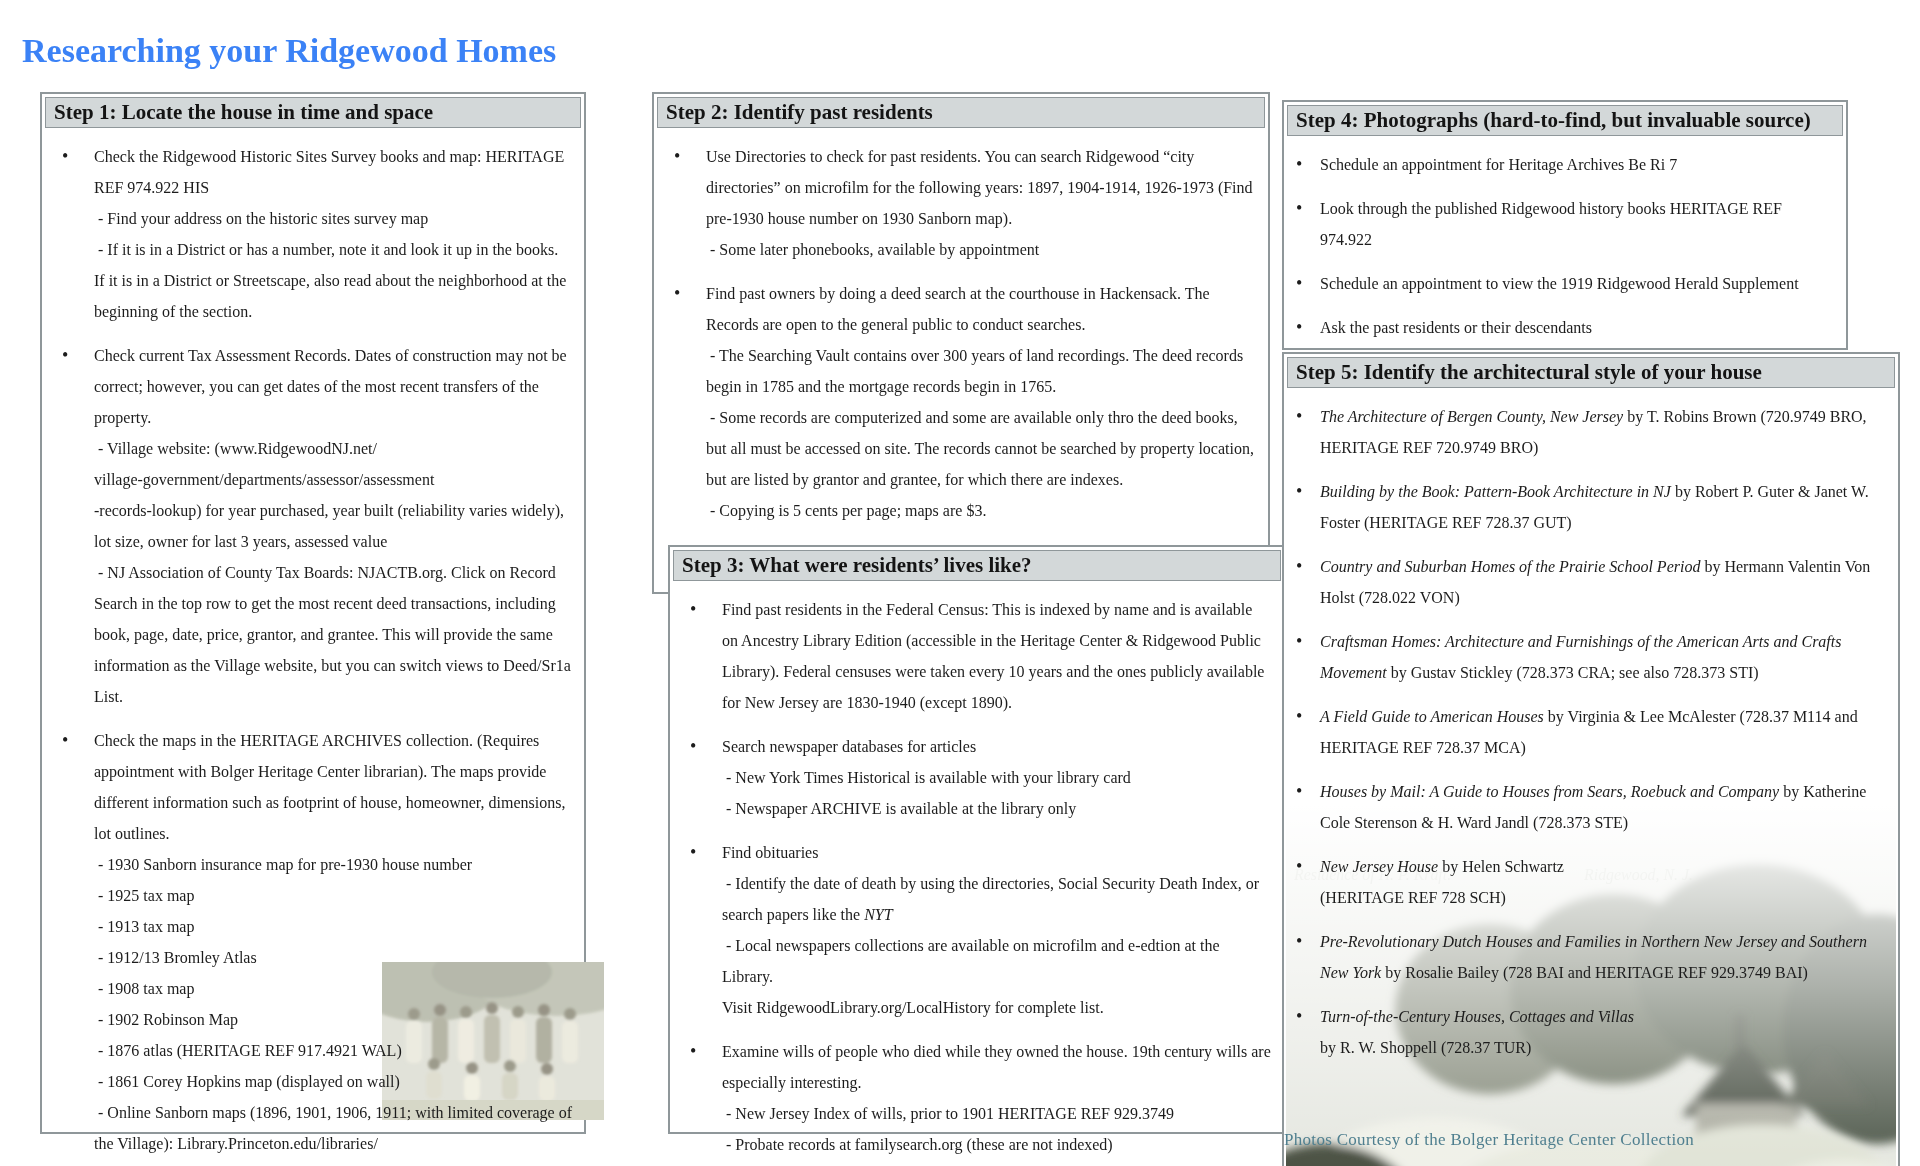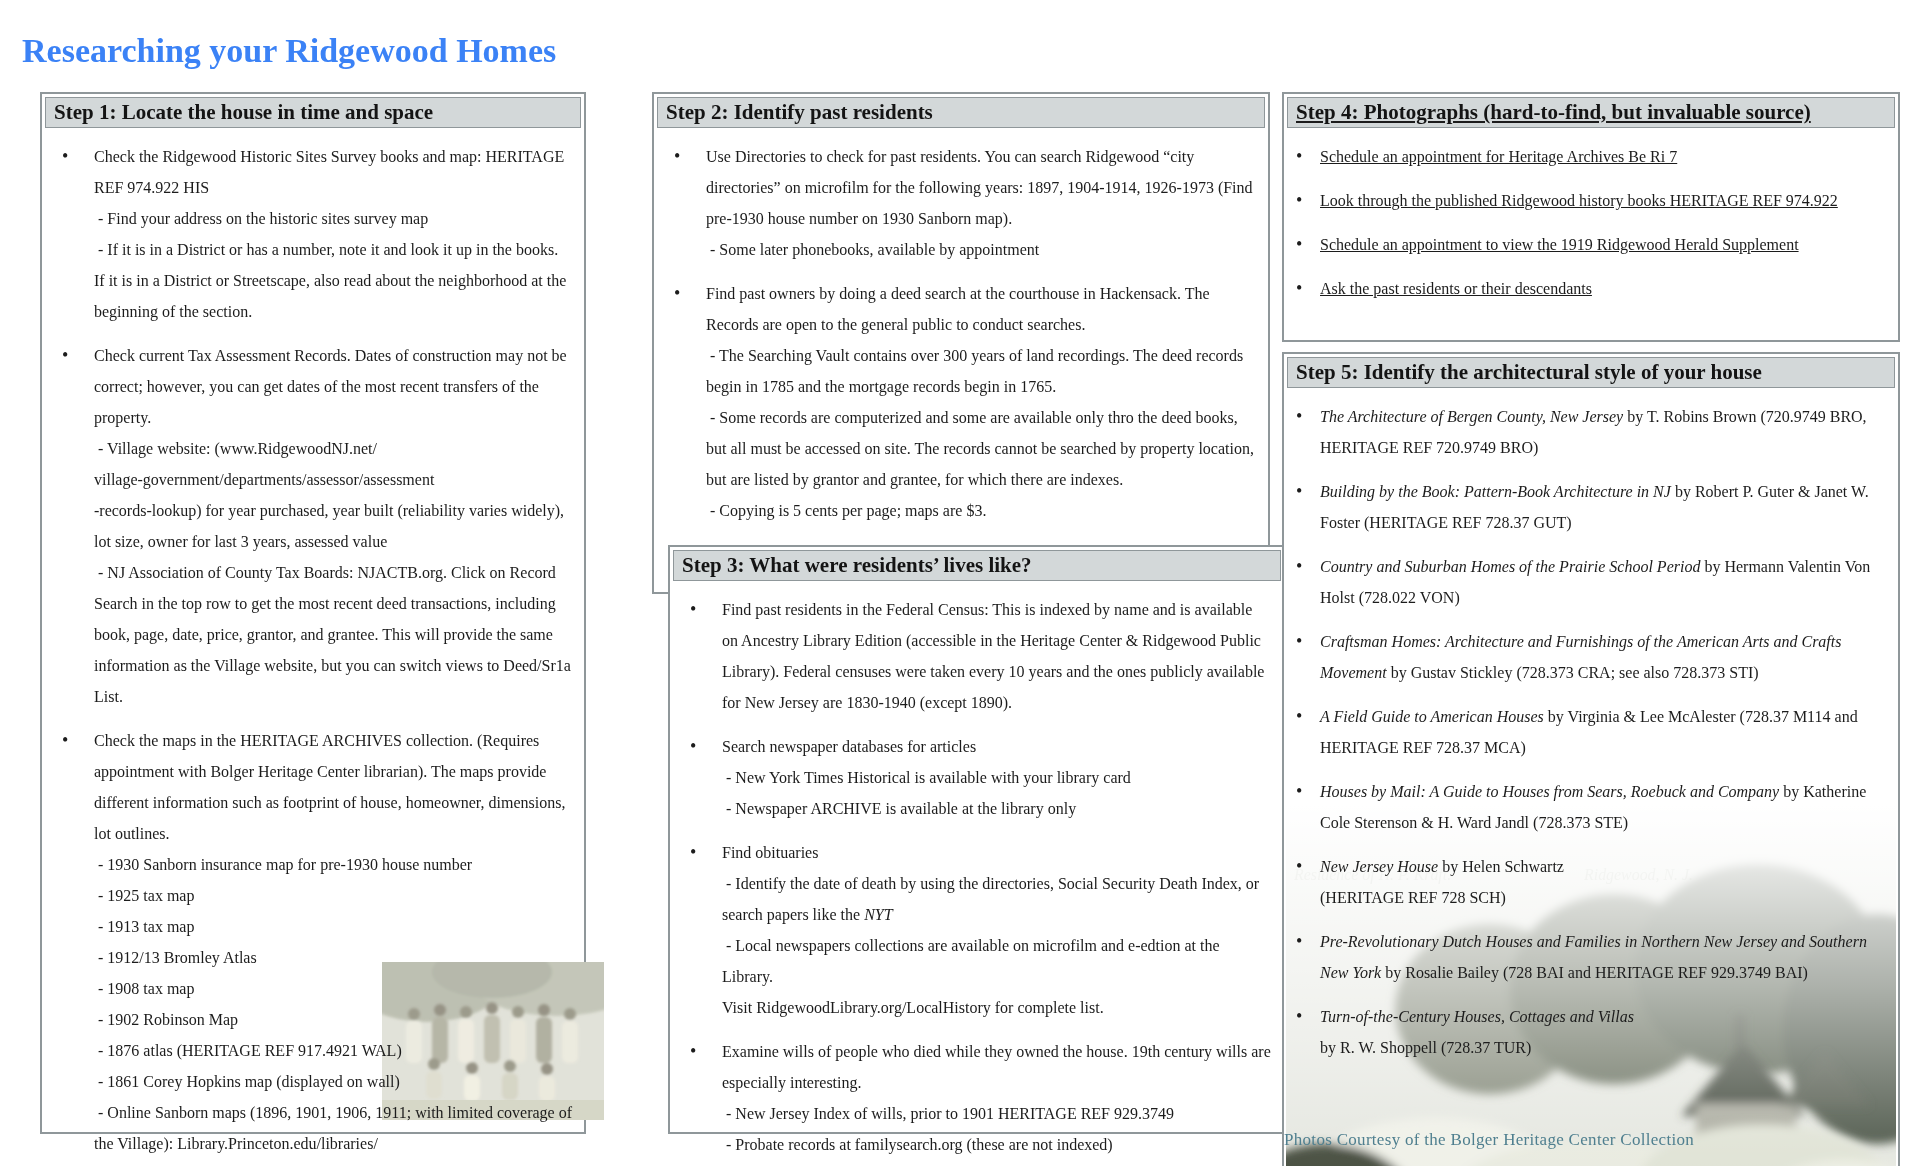--- a/index.html
+++ b/index.html
@@ -27,21 +27,21 @@
   }
   .panel-body li { position:relative; margin-bottom:13px; white-space:pre-line; }
   .panel-body li::before { content:"\2022"; position:absolute; left:-32px; top:0; font-size:18px; }
   .col3 .panel-body { padding-left:36px; }
   .col3 .panel-body li::before { left:-24px; }
   .it { font-style:italic; }
 
   #p0 { left:20px;   top:92px;  width:546px; height:1042px;margin-left:20px; }
   #p1 { left:652px;  top:92px;  width:618px; height:502px;  }
   #p2 { left:668px;  top:545px; width:618px; height:589px;  }
-  #p3 { left:1282px; top:92px;  width:618px; height:250px;text-decoration:underline;  }
+  #p3 { left:1282px; top:100px;  width:566px; height:250px;  }
   #p4 { left:1282px; top:352px; width:618px; height:888px;  }
 
   .photo { position:absolute; }
   .group-photo { left:340px; top:868px; width:222px; height:158px; z-index:0; }
   .house-photo { left:2px; right:2px; bottom:2px; height:432px; z-index:0; }
   .photo svg { display:block; width:100%; height:100%; }
 
   .caption {
     position:absolute; left:1284px; top:1130px;
     font-size:17px; color:#4f7f8f; letter-spacing:0.3px;

